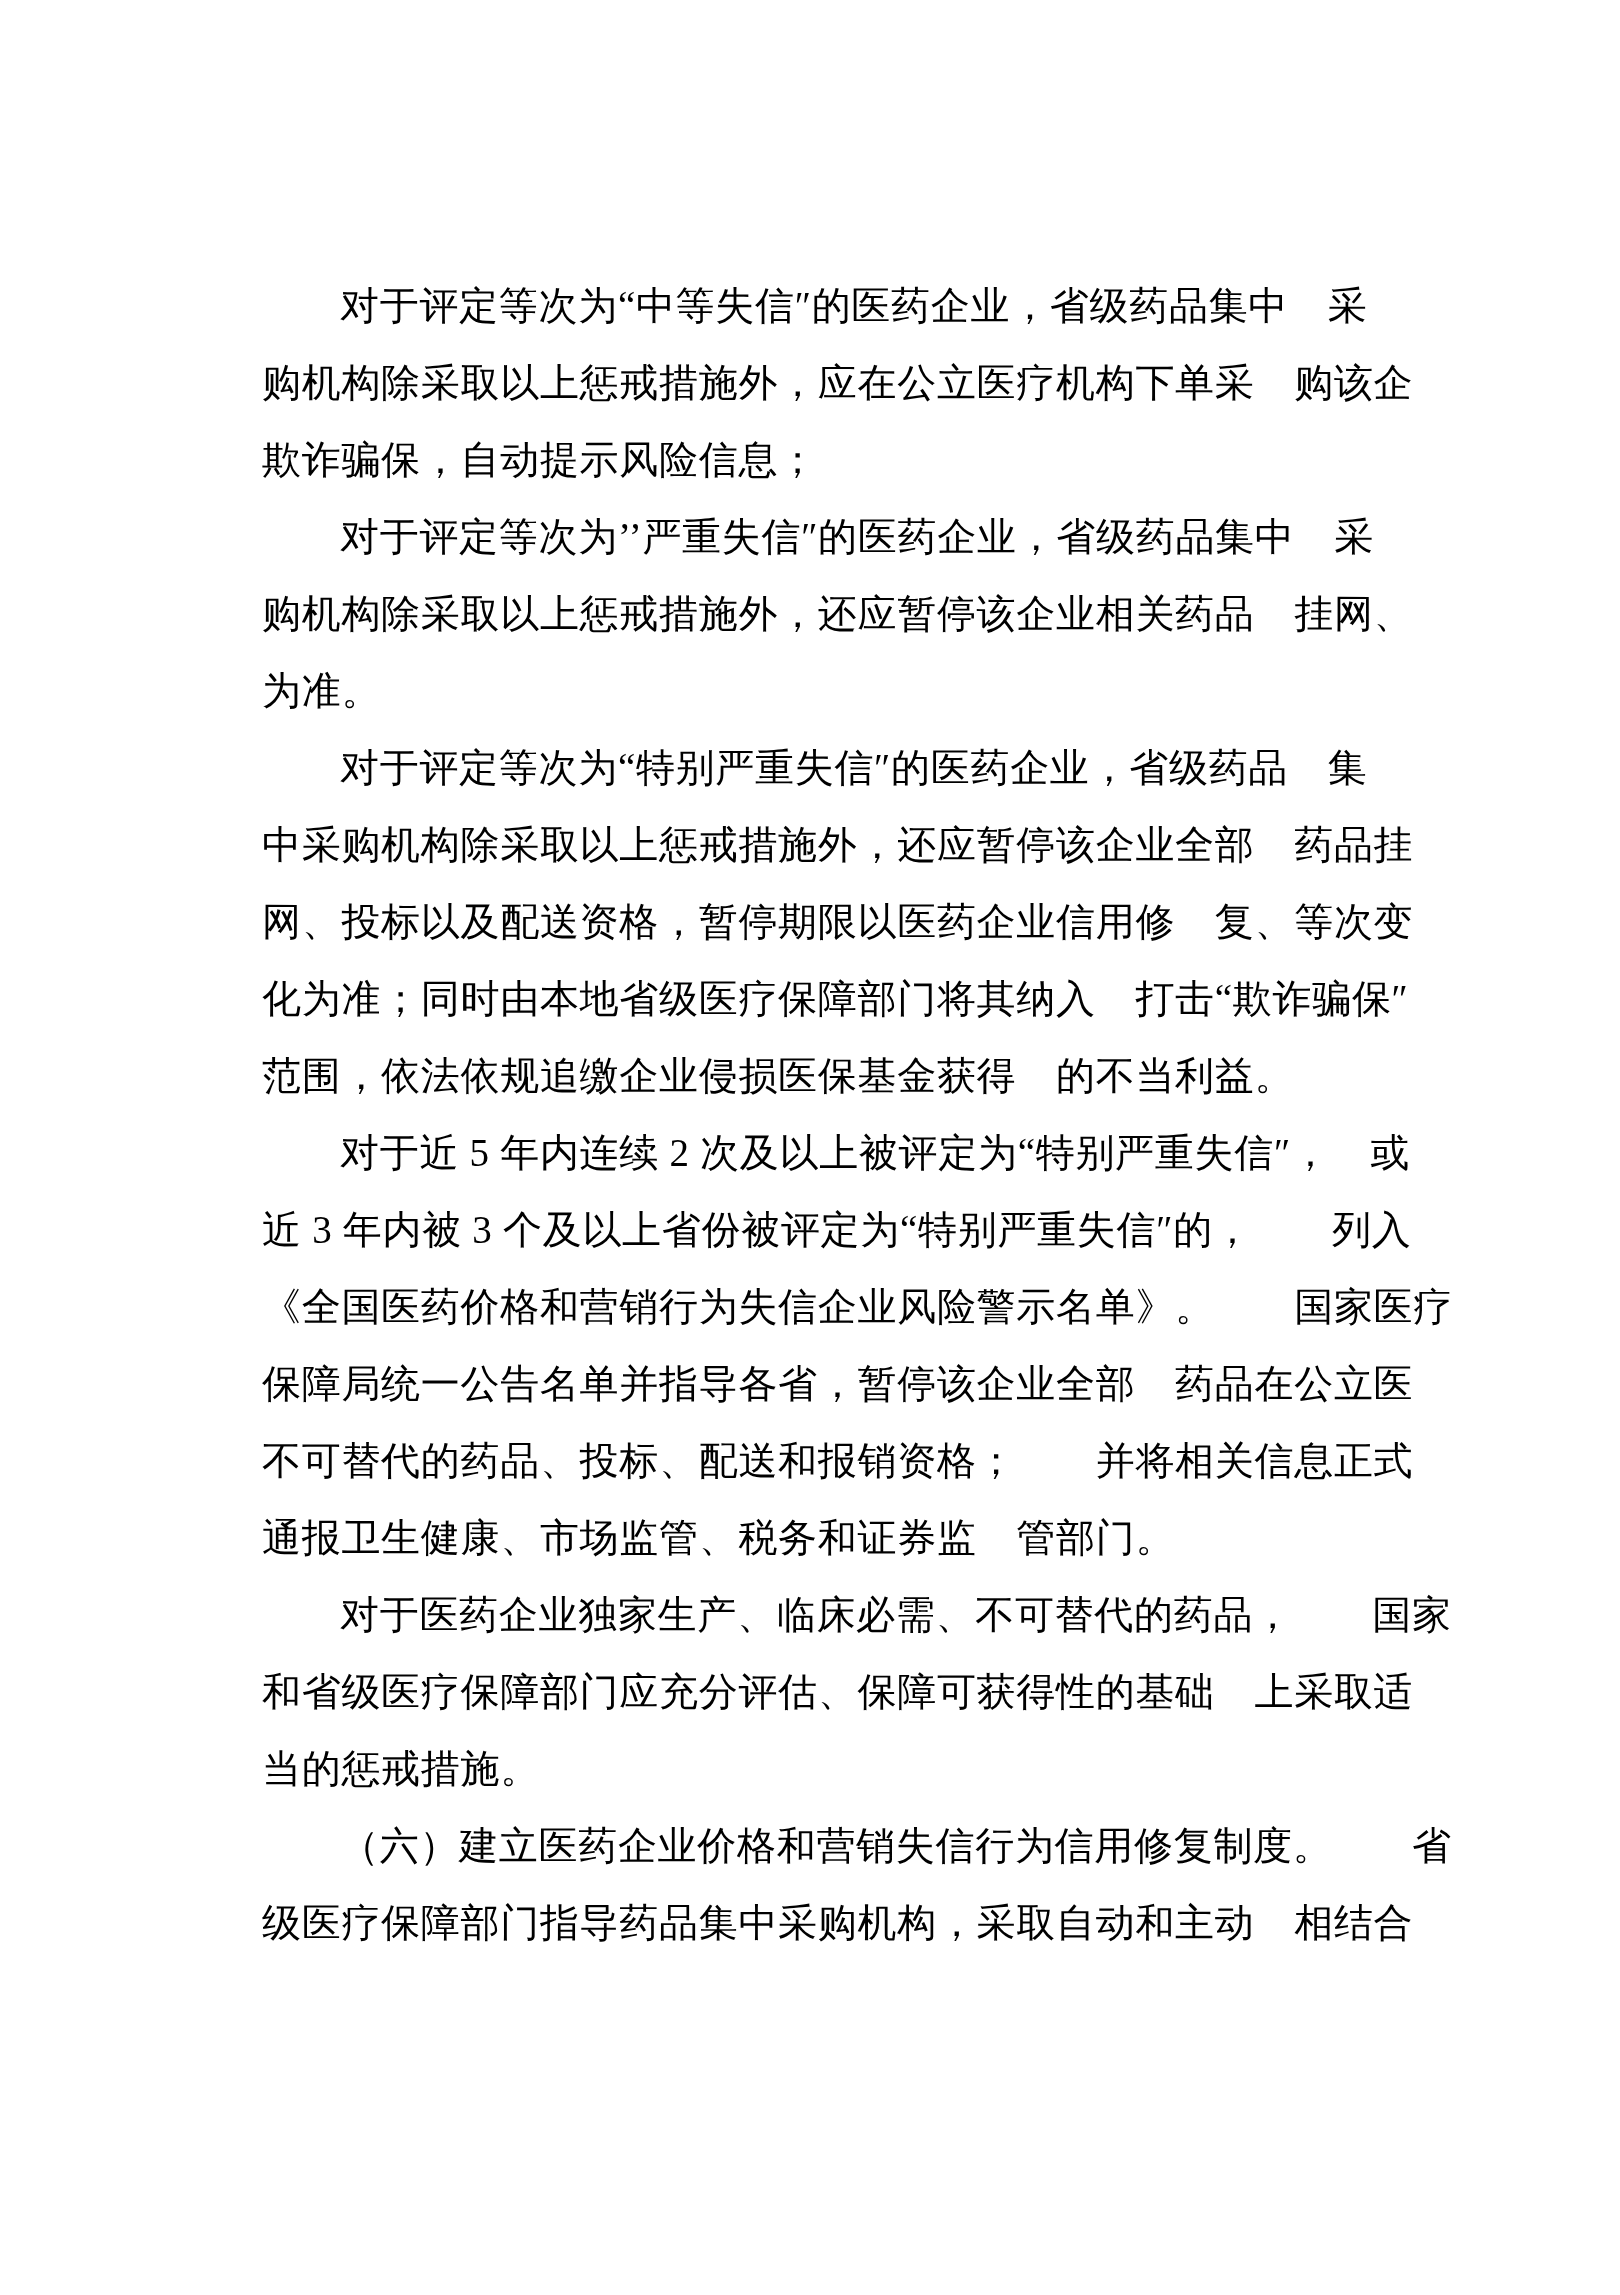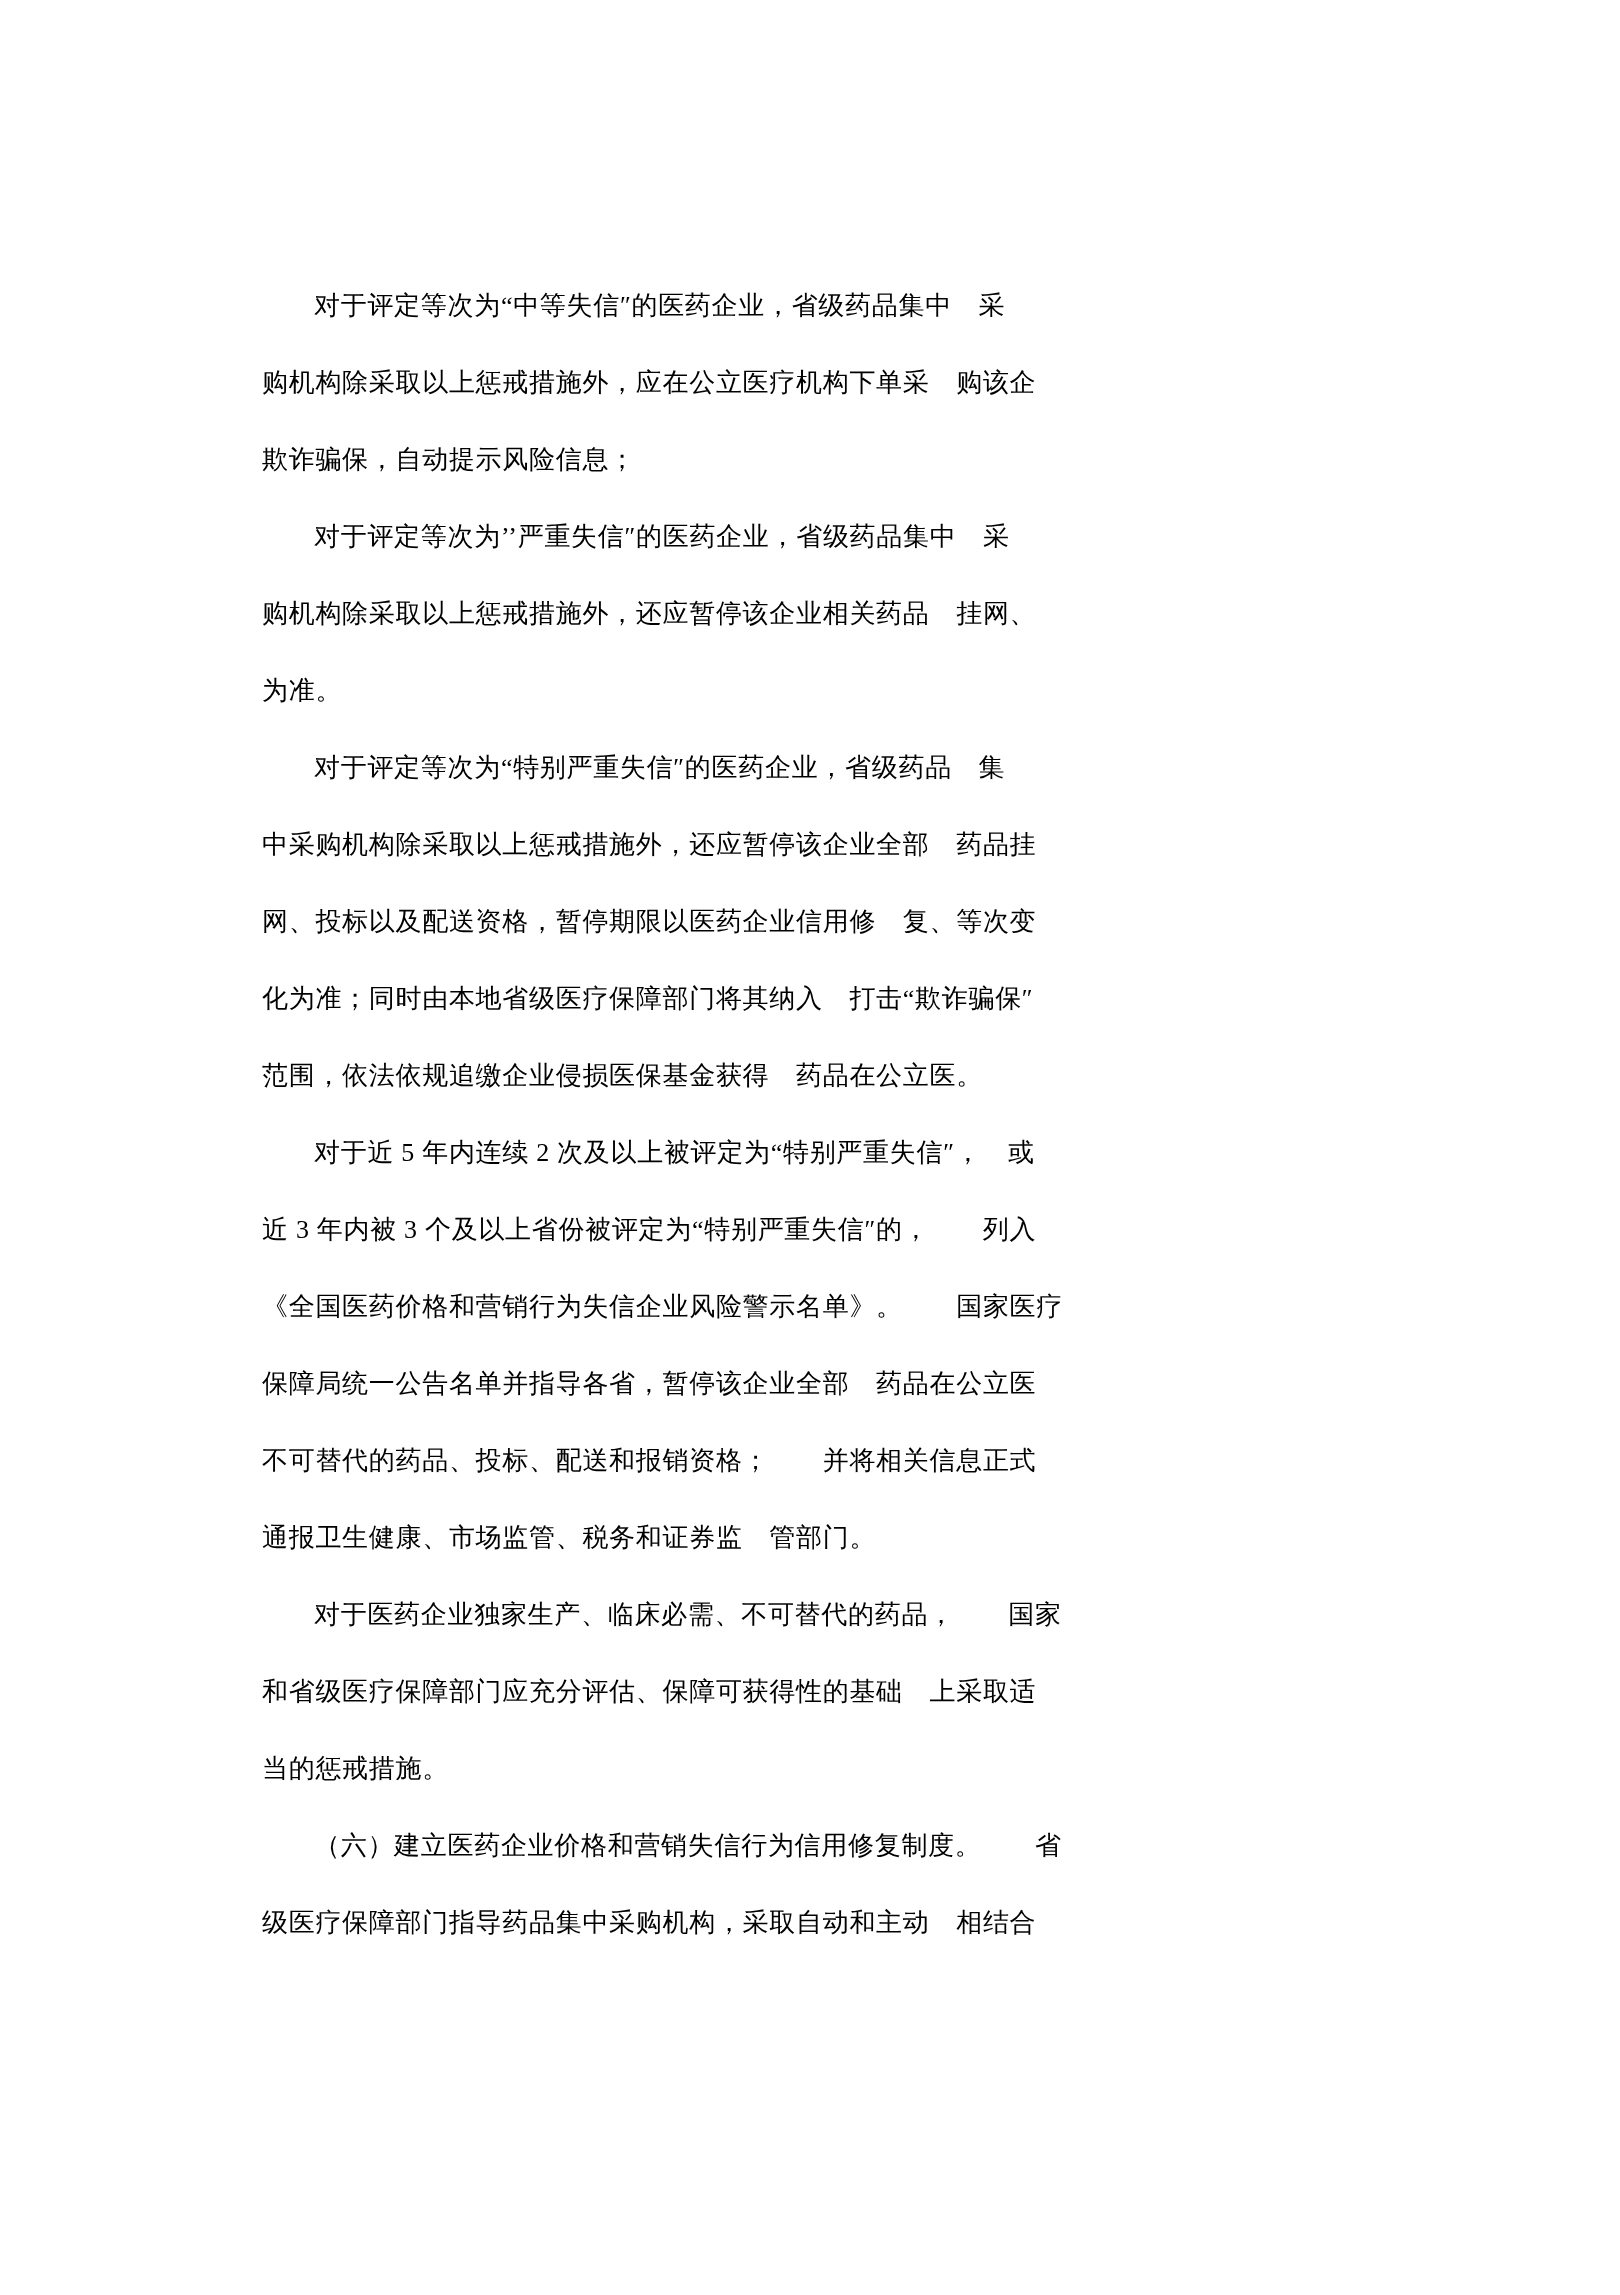--- a/index.html
+++ b/index.html
@@ -17,21 +17,21 @@
     font-family: "Liberation Serif", "DejaVu Serif", serif;
     color: #000000;
   }
   .text-block {
     position: absolute;
     top: 267px;
     left: 262px;
     width: 1171px;
   }
   .line {
-    font-size: 26px;
+    font-size: 39px;
     line-height: 77px;
     height: 77px;
     white-space: pre;
     letter-spacing: 0.7px;
   }
   .indent {
     padding-left: 2em;
   }
 </style>
 </head>
@@ -50,21 +50,21 @@
       <div class="line indent">对于评定等次为’’严重失信″的医药企业，省级药品集中　采</div>
       <div class="line">购机构除采取以上惩戒措施外，还应暂停该企业相关药品　挂网、</div>
       <div class="line">为准。</div>
     </div>
 
     <div>
       <div class="line indent">对于评定等次为“特别严重失信″的医药企业，省级药品　集</div>
       <div class="line">中采购机构除采取以上惩戒措施外，还应暂停该企业全部　药品挂</div>
       <div class="line">网、投标以及配送资格，暂停期限以医药企业信用修　复、等次变</div>
       <div class="line">化为准；同时由本地省级医疗保障部门将其纳入　打击“欺诈骗保″</div>
-      <div class="line">范围，依法依规追缴企业侵损医保基金获得　药品在公立医。</div>
+      <div class="line">范围，依法依规追缴企业侵损医保基金获得　的不当利益。</div>
     </div>
 
     <div>
       <div class="line indent">对于近 5 年内连续 2 次及以上被评定为“特别严重失信″，　或</div>
       <div class="line">近 3 年内被 3 个及以上省份被评定为“特别严重失信″的，　　列入</div>
       <div class="line">《全国医药价格和营销行为失信企业风险警示名单》。　　国家医疗</div>
       <div class="line">保障局统一公告名单并指导各省，暂停该企业全部　药品在公立医</div>
       <div class="line">不可替代的药品、投标、配送和报销资格；　　并将相关信息正式</div>
       <div class="line">通报卫生健康、市场监管、税务和证券监　管部门。</div>
     </div>

